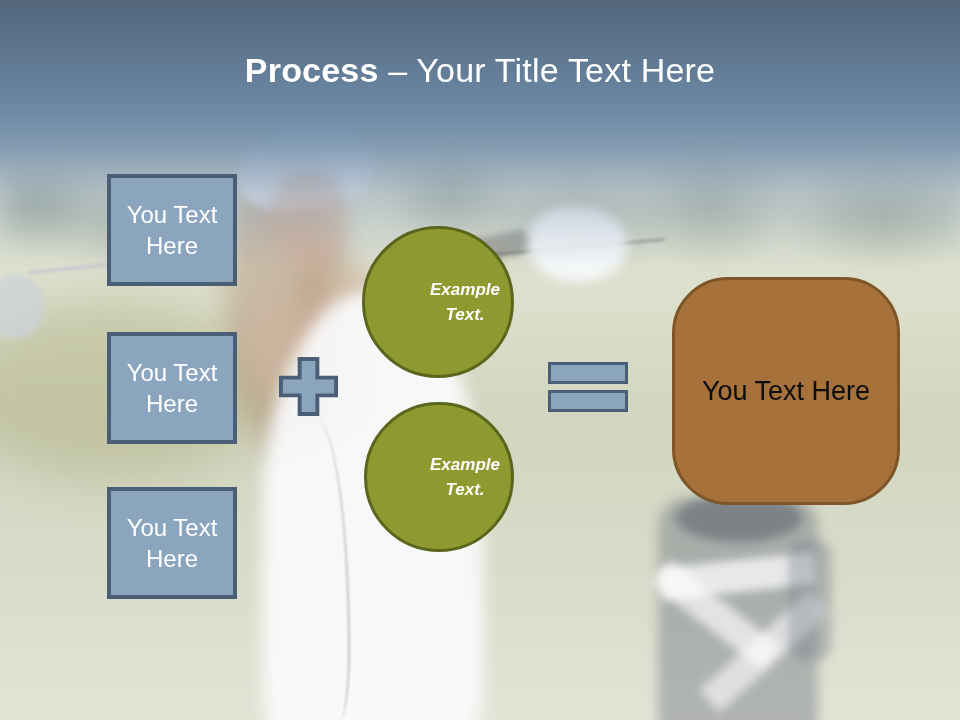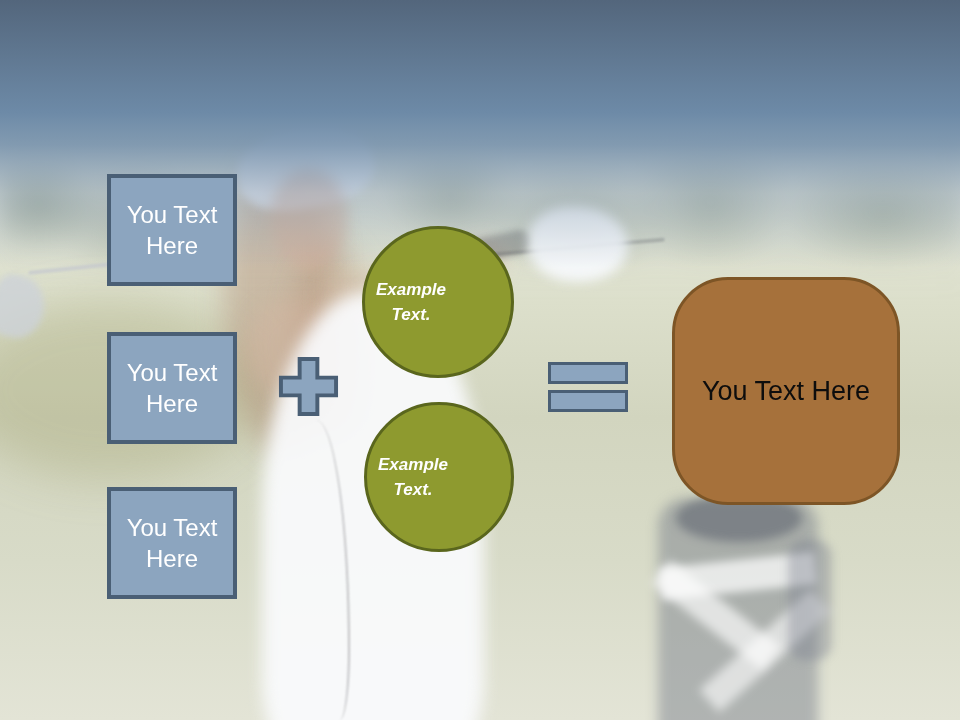--- a/index.html
+++ b/index.html
@@ -101,21 +101,21 @@
   .equals .bar{
     height:22px;background:var(--accent_blue);
     border:3px solid var(--border_blue);box-sizing:border-box;
   }
   .equals .bar + .bar{margin-top:6px;}
   
   .circle{
     position:absolute;border-radius:50%;
     background:var(--olive);border:3px solid var(--olive_border);
     box-sizing:border-box;
-    display:flex;align-items:center;justify-content:flex-start;
+    display:flex;align-items:center;justify-content:flex-end;
     color:#ffffff;font-size:17px;font-weight:bold;font-style:italic;
     line-height:25px;text-align:center;
   }
   .circle span{display:block;width:92px;}
   .circle1{left:362px;top:226px;width:152px;height:152px;}
   .circle2{left:364px;top:402px;width:150px;height:150px;}
   
   .result{
     position:absolute;left:672px;top:277px;width:228px;height:228px;
     background:var(--brown);border:3px solid var(--brown_border);
@@ -148,20 +148,24 @@
     <div class="bag-body"></div>
     <div class="bag-top"></div>
     <div class="bag-strap"></div>
     <div class="bag-chevron-a"></div>
     <div class="bag-chevron-b"></div>
     <div class="bag-pocket"></div>
   </div>
 
   <div class="header-gradient"></div>
 
+  <div class="title">
+    <span class="bold">Process</span>
+    <span>– Your Title Text Here</span>
+  </div>
 
   <div class="pbox pbox1">
     <span>You Text Here</span>
   </div>
   <div class="pbox pbox2">
     <span>You Text Here</span>
   </div>
   <div class="pbox pbox3">
     <span>You Text Here</span>
   </div>

